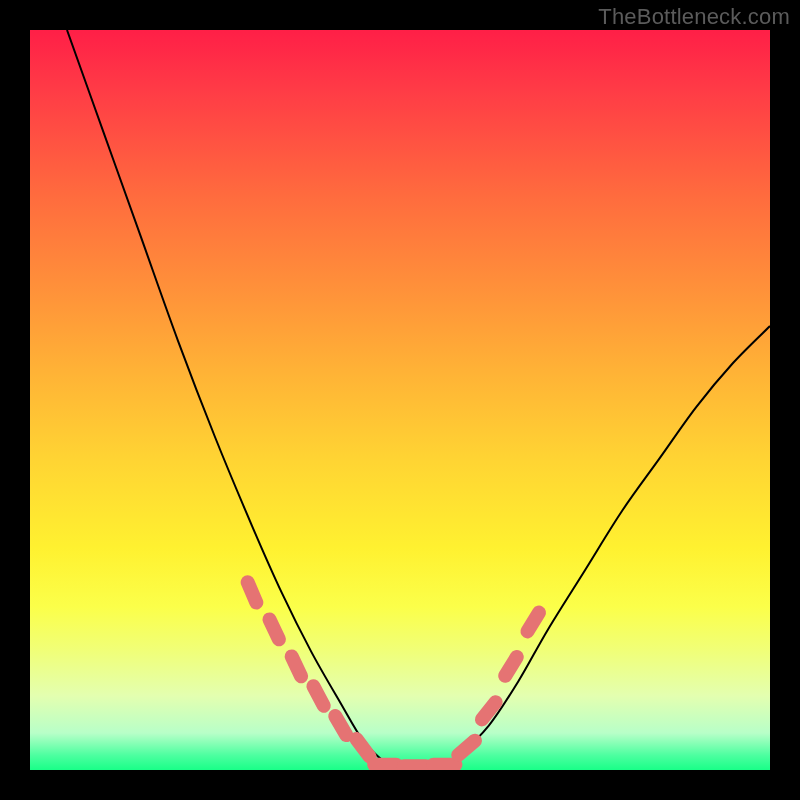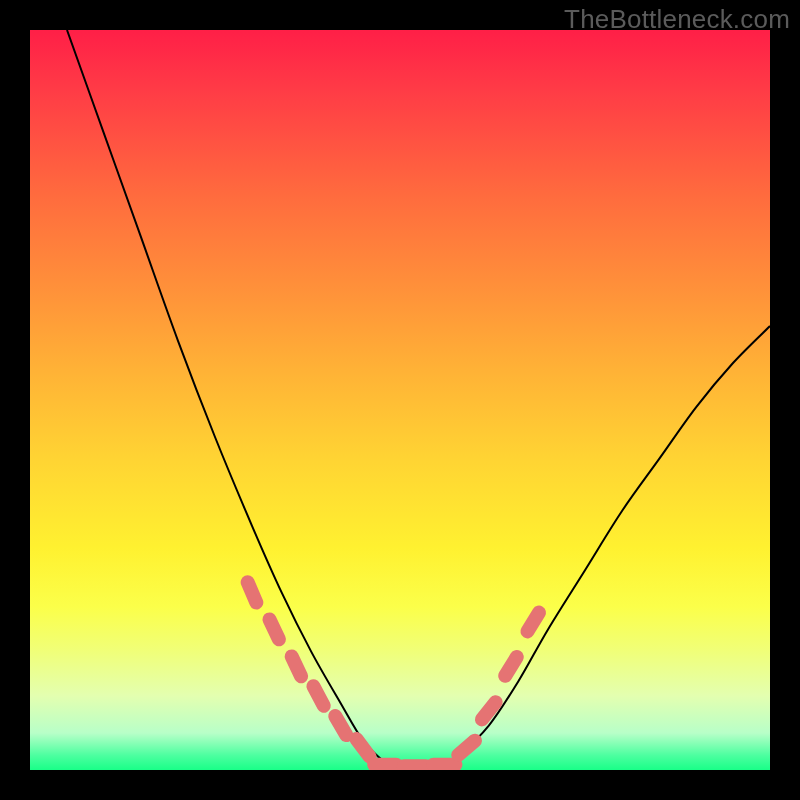--- a/index.html
+++ b/index.html
@@ -30,21 +30,21 @@
       #e3ffb0 90%,
       #b8ffc8 95%,
       #4dffa0 98%,
       #19ff88 100%);
   }
   .watermark {
     position: absolute;
     top: 4px;
     right: 10px;
     color: #5b5b5b;
-    font-size: 26px;
+    font-size: 22px;
     font-weight: 500;
     letter-spacing: 0.2px;
     user-select: none;
   }
   svg.plot {
     position: absolute;
     left: 30px;
     top: 30px;
     width: 740px;
     height: 740px;

